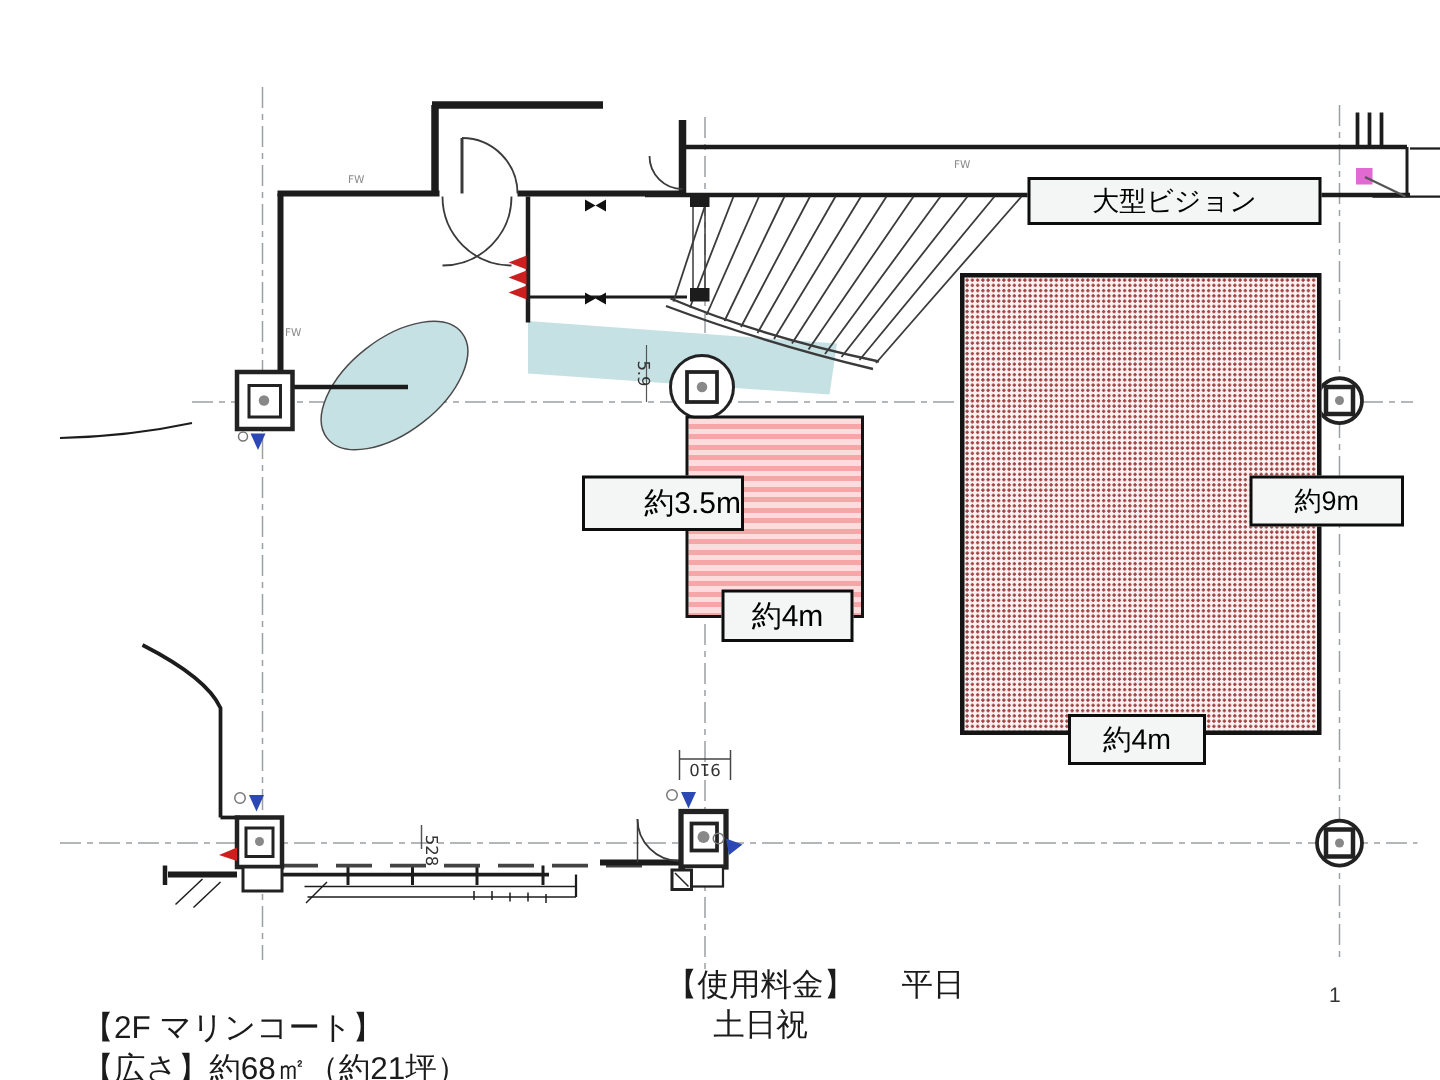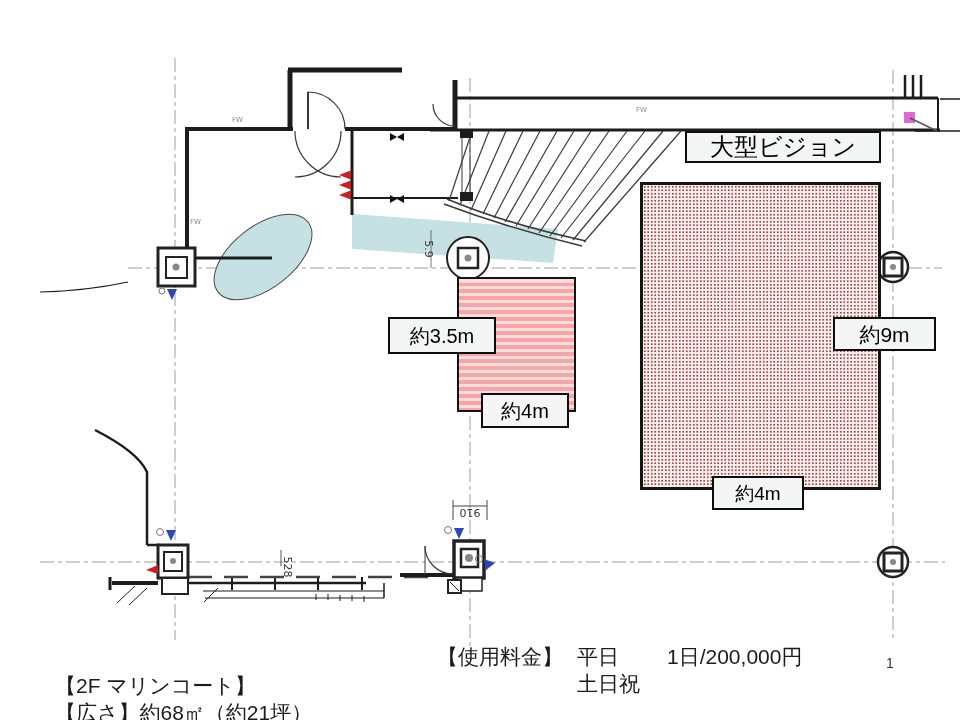--- a/index.html
+++ b/index.html
@@ -24,35 +24,35 @@
     background-image:radial-gradient(var(--dot_fg) 0.9px, transparent 1.1px);
     background-size:3.5px 3.5px;
   }
 
   
   .tag{
     position:absolute;z-index:3;display:flex;align-items:center;justify-content:center;
     background:var(--label_bg);border:2.5px solid #0d0d0d;color:#000;
     font-size:20px;line-height:1;white-space:nowrap;
   }
-  .tag-vision{left:685px;top:131px;width:192px;height:28px;font-size:24px;}
-  .tag-35 {left:388px;top:317px;width:104px;height:33px;}
+  .tag-vision{left:685px;top:118px;width:192px;height:28px;font-size:18px;}
+  .tag-35 {left:388px;top:317px;width:104px;height:33px;justify-content:flex-end;}
   .tag-4a {left:481px;top:393px;width:84px;height:31px;}
-  .tag-9  {left:833px;top:317px;width:99px;height:30px;font-size:21px;}
+  .tag-9  {left:833px;top:317px;width:99px;height:30px;font-size:18px;}
   .tag-4b {left:712px;top:476px;width:88px;height:30px;font-size:19px;}
 
   
   .info-left{
     position:absolute;left:55px;top:643px;z-index:4;color:#1b1b1b;
     font-size:21px;line-height:27px;white-space:nowrap;margin-top:29px;
   }
   .fee-block{
     position:absolute;left:437px;top:643px;z-index:4;color:#1b1b1b;
     font-size:21px;line-height:27px;display:grid;
-    grid-template-columns:140px 90px auto;white-space:nowrap;
+    grid-template-columns:140px 90px auto;white-space:nowrap;text-align:center;
   }
   .page-num{
     position:absolute;left:886px;top:655px;z-index:4;color:#333;font-size:14px;
   }
 </style>
 </head>
 <body>
 
 <div class="stage">
 
@@ -247,19 +247,18 @@
   </div>
 
   <div class="info-left">
     <div>【2F マリンコート】</div>
     <div>【広さ】約68㎡（約21坪）</div>
   </div>
 
   <div class="fee-block">
     <div>【使用料金】</div>
     <div>平日</div>
-    <div>1日/200,000円</div>
     <div></div>
     <div>土日祝</div>
   </div>
 
   <div class="page-num">1</div>
 </div>
 
 </body></html>

